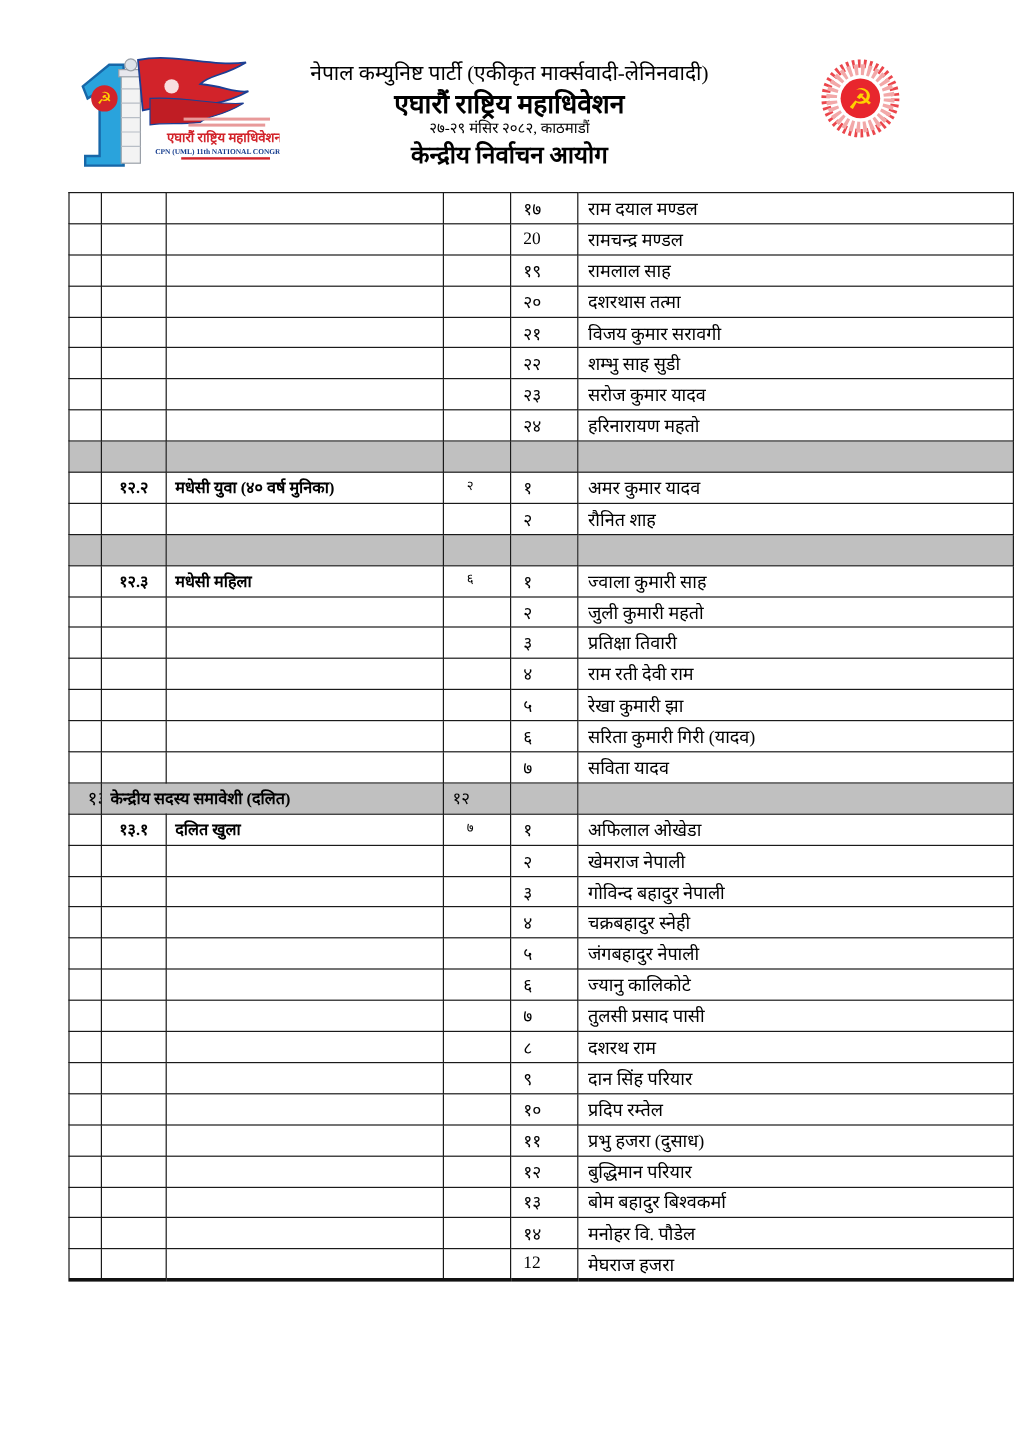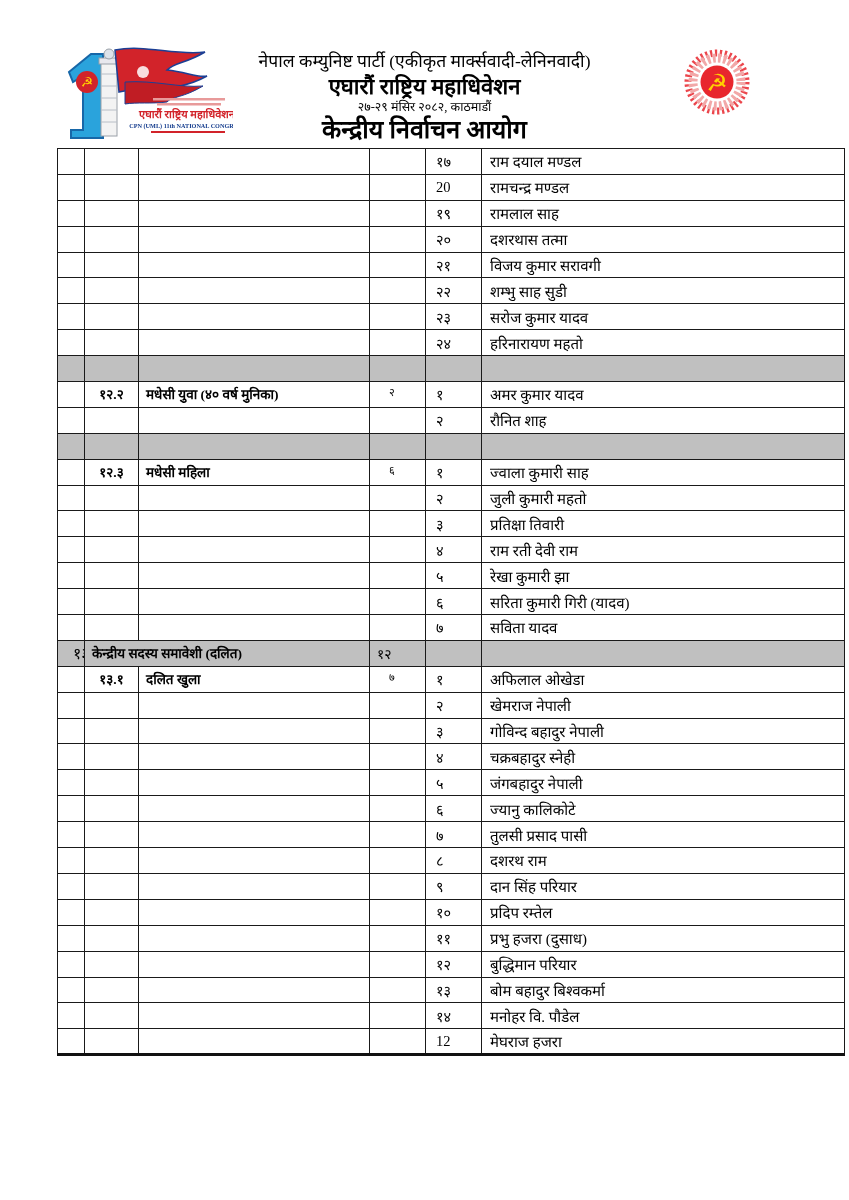--- a/index.html
+++ b/index.html
@@ -8,26 +8,26 @@
   .page {
     position:relative; width:849px; height:1200px; margin:0 auto;
     background:#ffffff; overflow:hidden; color:#000;
   }
   
   .header { position:absolute; top:0; left:0; width:849px; height:148px; }
   .head-center { position:absolute; left:50%; transform:translateX(-50%); top:50px; width:560px; text-align:center; }
   .org-line   { font-size:17.5px; font-weight:normal; line-height:23px; white-space:nowrap; }
   .event-line { font-size:22px;   font-weight:bold; line-height:27px; }
   .date-line  { font-size:12.5px; line-height:15px; }
-  .title-line { font-size:25px;   font-weight:bold; line-height:30px; }
+  .title-line { font-size:20px;   font-weight:bold; line-height:30px; }
   .logo-box   { position:absolute; left:55px; top:42px; width:178px; height:102px; }
   .emblem-box { position:absolute; left:683px; top:48px; width:68px; height:68px; }
   
   .tbl-wrap { position:absolute; left:57px; top:148px; width:787px; }
-  table { border-collapse:collapse; table-layout:fixed; width:787px; }
+  table { border-collapse:collapse; table-layout:fixed; width:787px;margin-top:12px; }
   td {
     border:1px solid #1a1a1a; height:25.9px; vertical-align:middle;
     font-size:15px; overflow:hidden; white-space:nowrap;
   }
   tr.gray td { background:#c0c0c0; }
   tr:last-child td { border-bottom:3px solid #111; }
   td.c1 { padding-left:15px;  font-weight:normal; font-size:16px; }
   td.c2 { text-align:center; font-weight:bold; font-size:13.5px; }
   td.c3 { padding-left:7px;  font-weight:bold; font-size:13.5px; }
   td.c4 { padding-left:7px;  font-size:14px; }

